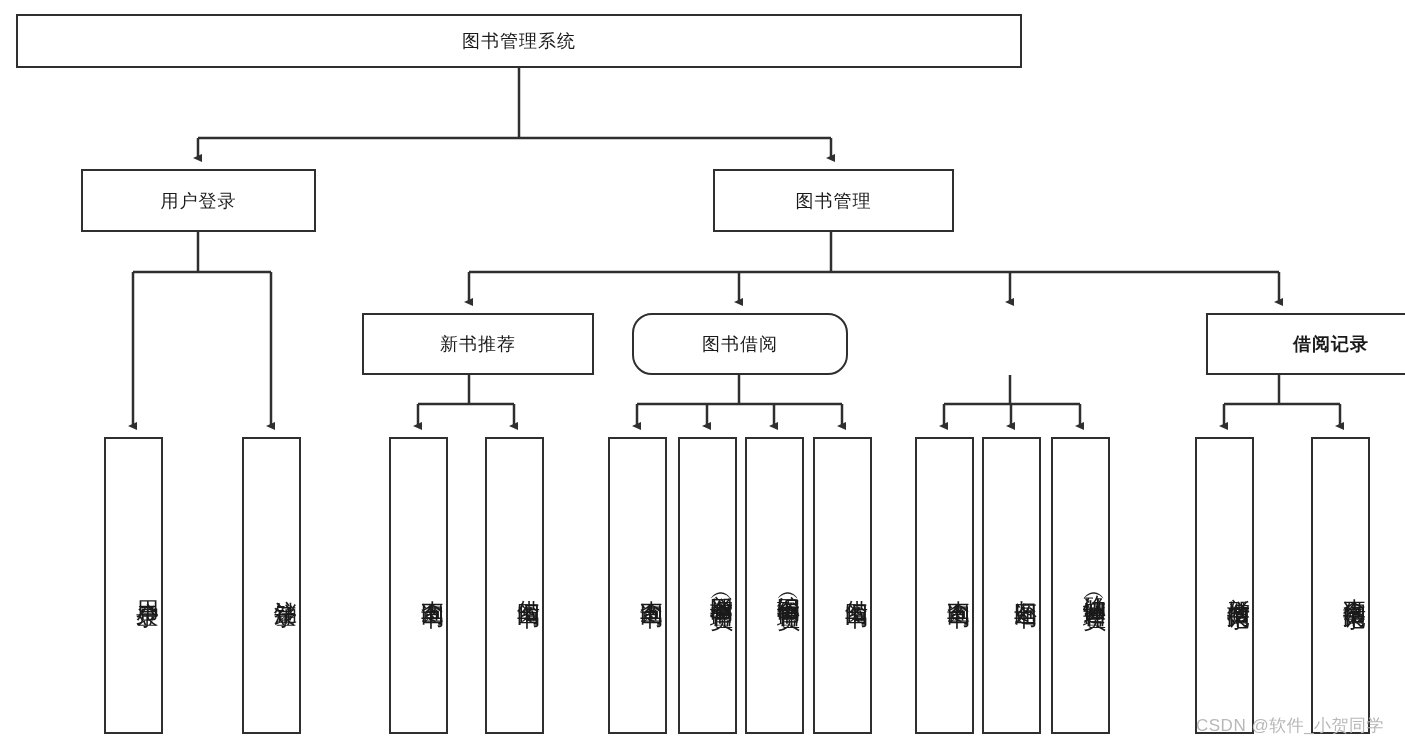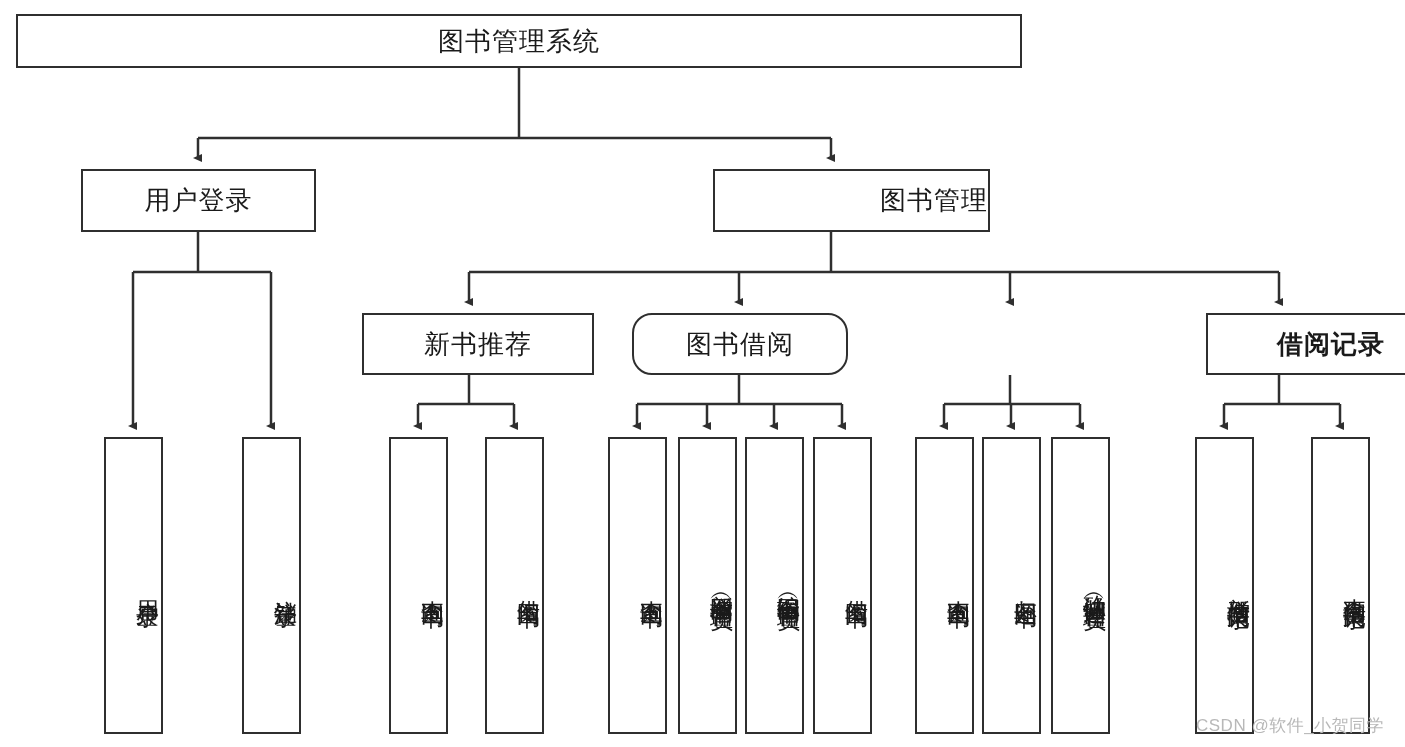--- a/index.html
+++ b/index.html
@@ -21,21 +21,21 @@
     position: absolute;
     box-sizing: border-box;
     border: 2px solid #2f2f2f;
     background: #ffffff;
     display: flex;
     align-items: center;
     justify-content: center;
     color: #1a1a1a;
   }
   .node.horiz {
-    font-size: 26px;
+    font-size: 18px;
     letter-spacing: 1px;
   }
   .node.vert {
     writing-mode: vertical-rl;
     text-orientation: upright;
     font-size: 23px;
     letter-spacing: 2px;
     line-height: 1.15;
     padding-top: 6px;
     padding-bottom: 6px;
@@ -121,21 +121,21 @@
     </g>
   </svg>
 
   <div class="node horiz" style="left:16px; top:14px; width:1006px; height:54px;">
     <span>图书管理系统</span>
   </div>
 
   <div class="node horiz" style="left:81px; top:169px; width:235px; height:63px;">
     <span>用户登录</span>
   </div>
-  <div class="node horiz" style="left:713px; top:169px; width:277px; height:63px;justify-content:flex-end;">
+  <div class="node horiz" style="left:713px; top:169px; width:241px; height:63px;">
     <span>图书管理</span>
   </div>
 
   <div class="node horiz" style="left:362px; top:313px; width:232px; height:62px;">
     <span>新书推荐</span>
   </div>
   <div class="node horiz" style="left:632px; top:313px; width:216px; height:62px;border-radius:20px;">
     <span>图书借阅</span>
   </div>
   <div class="node horiz" style="left:1206px; top:313px; width:250px; height:62px;font-weight:bold;">

